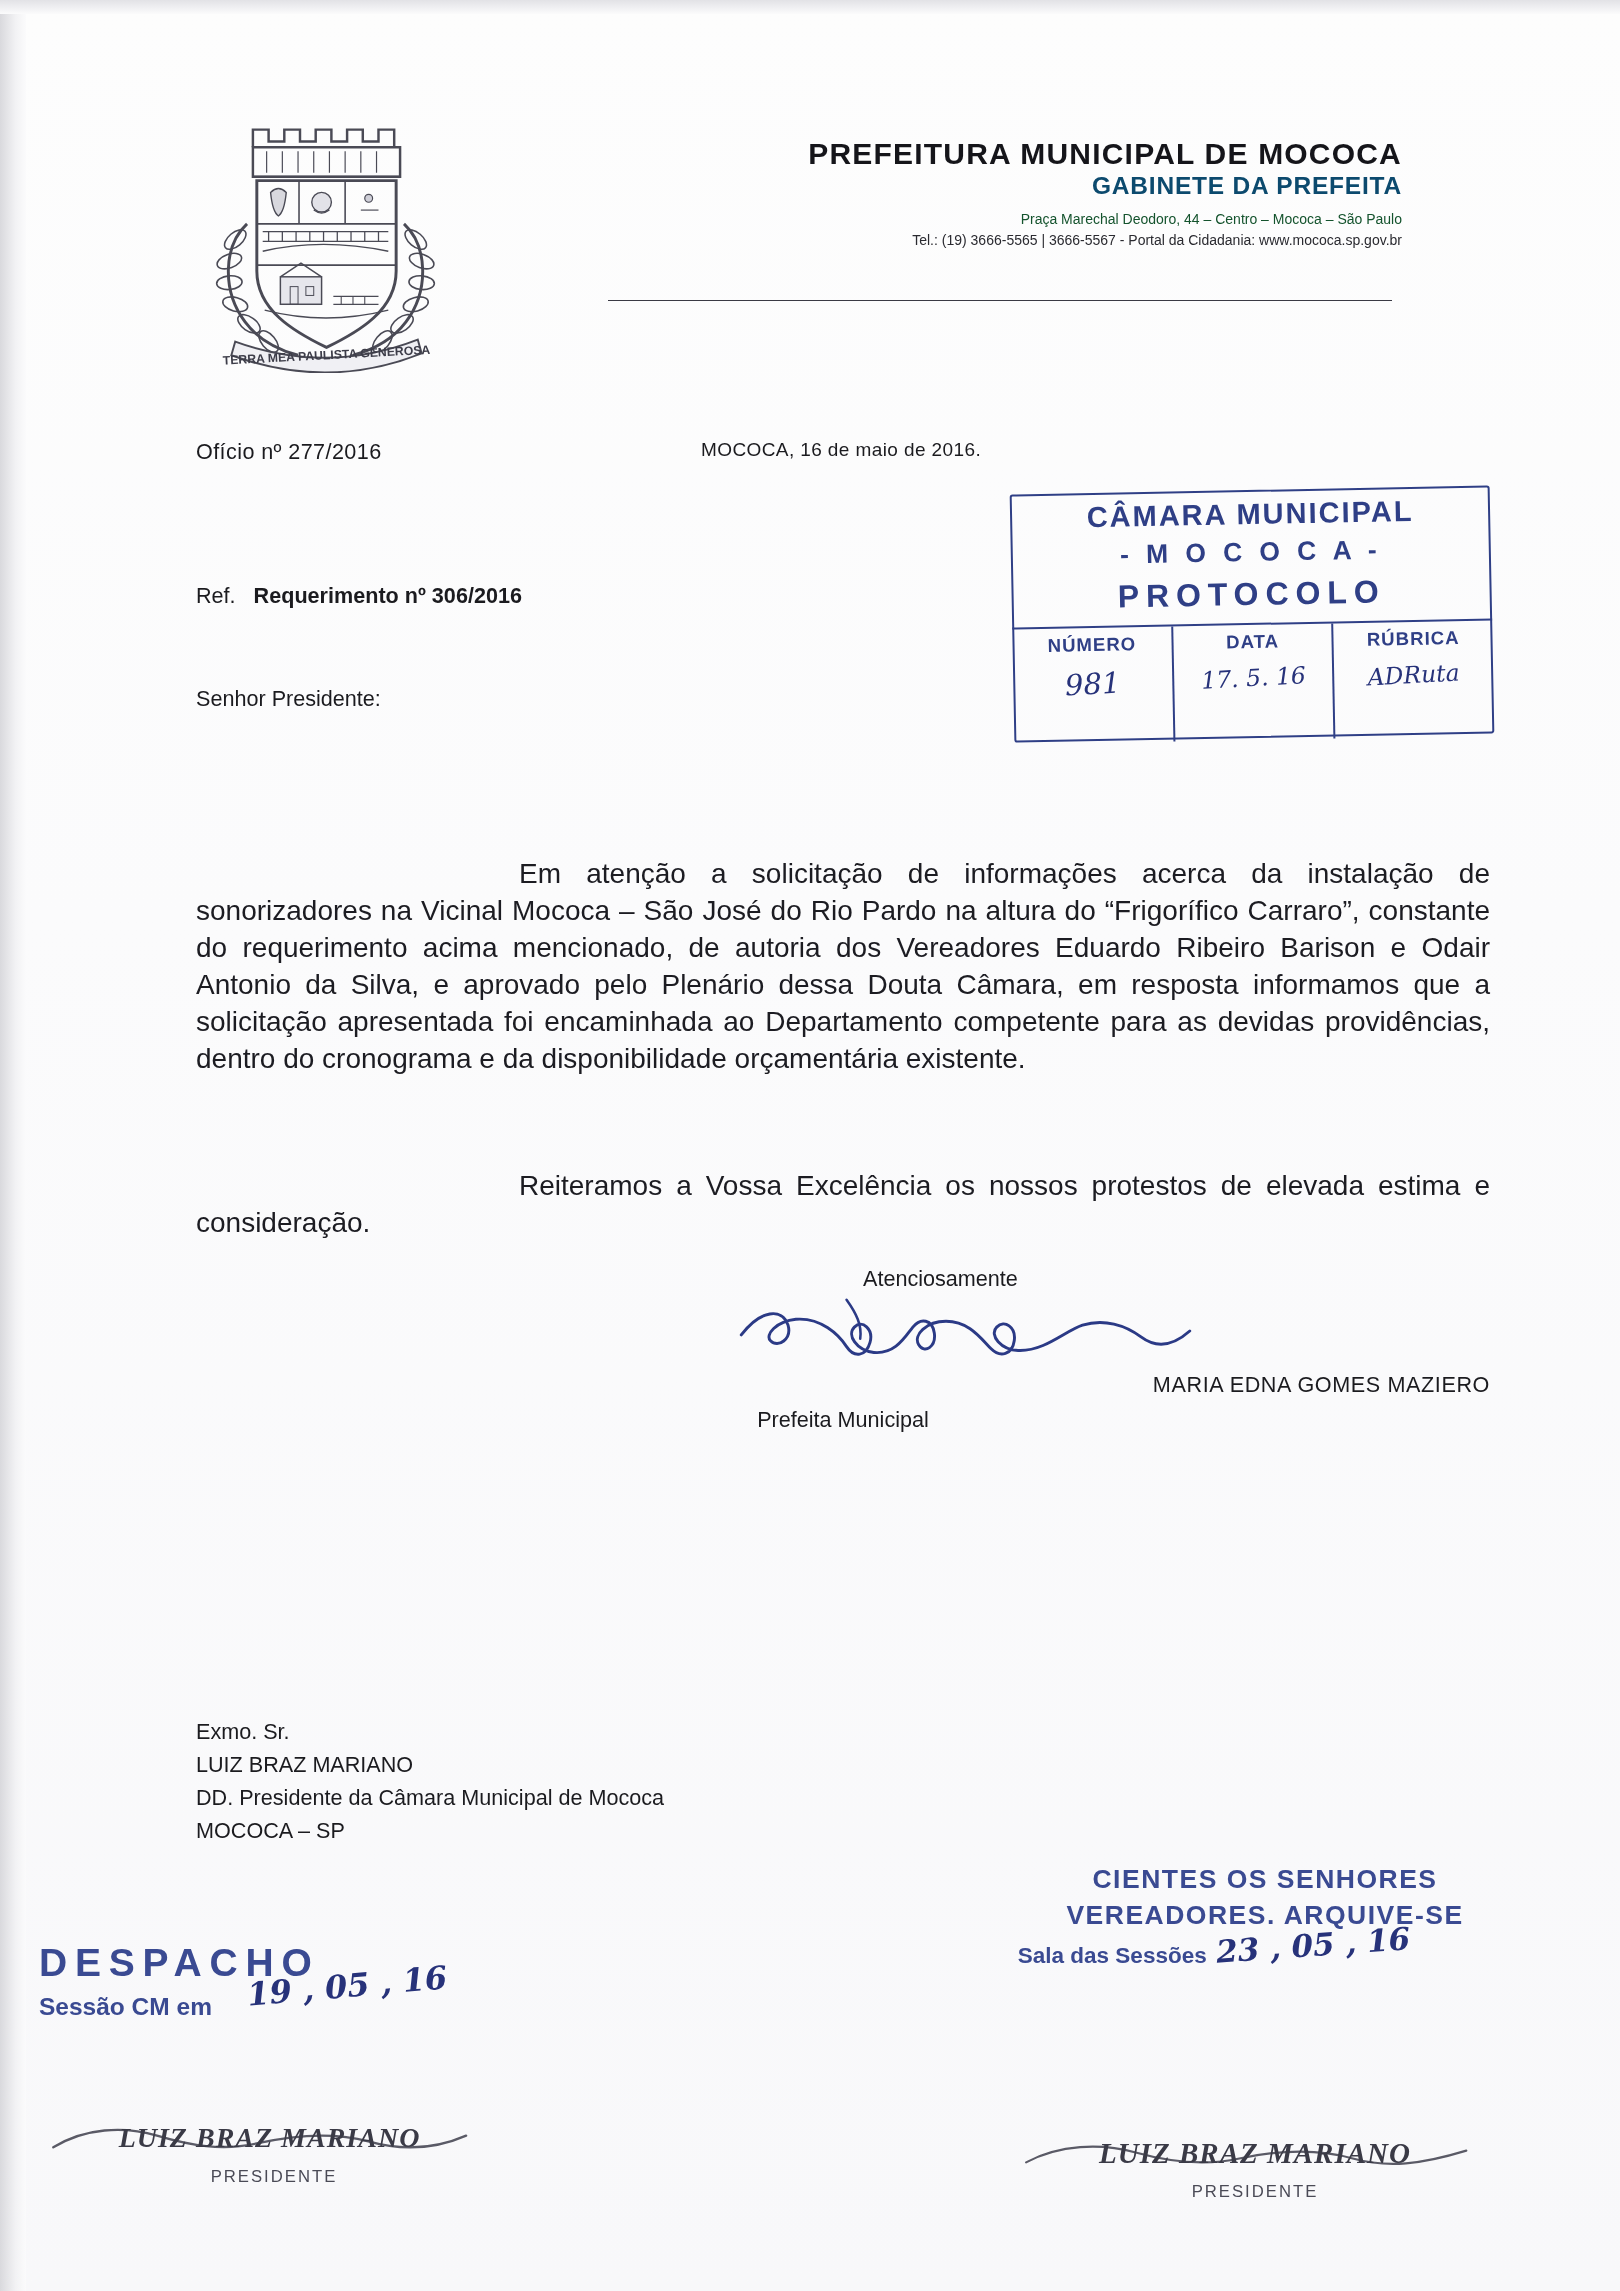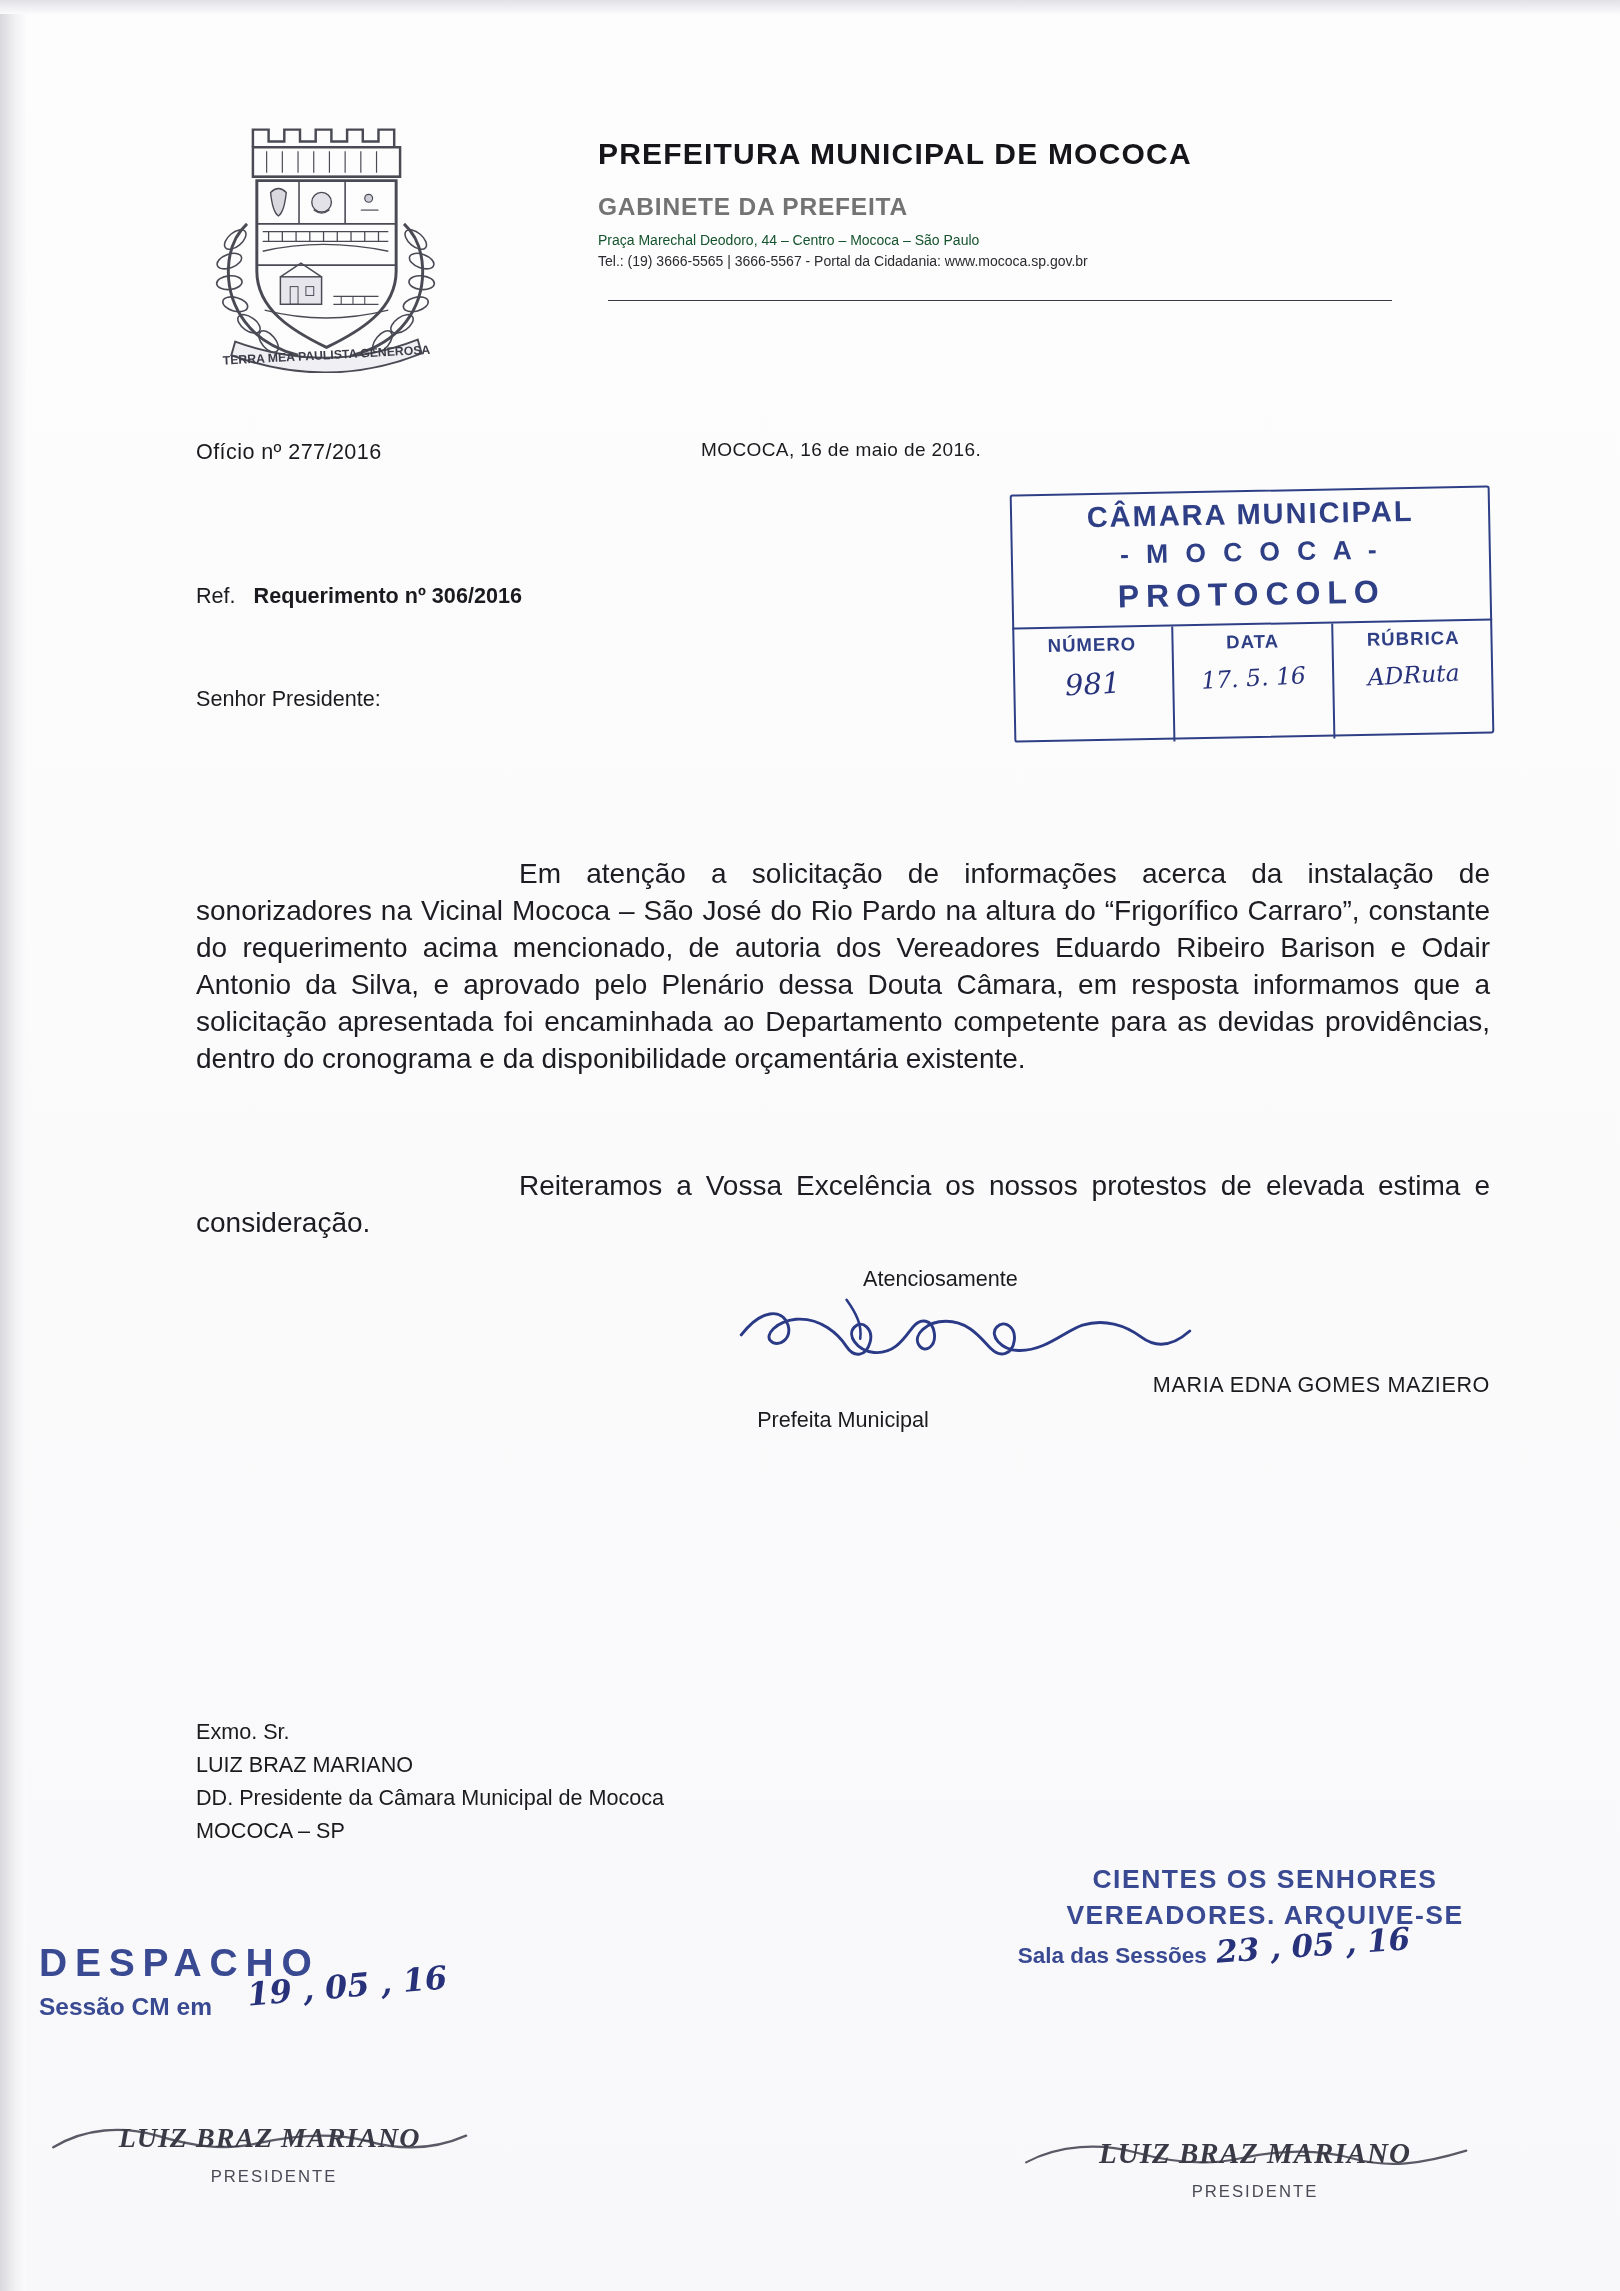--- a/index.html
+++ b/index.html
@@ -41,35 +41,35 @@
     width: 260px;
     height: 265px;
   }
   .crest svg { display:block; }
 
   .head-text {
     position: absolute;
     left: 402px;
     top: 29px;
     width: 804px;
-    text-align: left;
+    text-align: right;
   }
   .head-title {
     font-size: 30px;
     font-weight: bold;
     letter-spacing: 1.2px;
     color: #15151a;
     white-space: nowrap;
   }
   .head-sub {
     font-size: 24.5px;
     font-weight: bold;
     letter-spacing: 0.8px;
-    margin-top: 22px;
-    color: #737373;
+    margin-top: 1px;
+    color: #0c4a6e;
   }
   .head-addr {
     font-size: 14px;
     margin-top: 10.8px;
     color: #14532d;
   }
   .head-tel {
     font-size: 14px;
     margin-top: 4.9px;
     color: #2a2a30;

